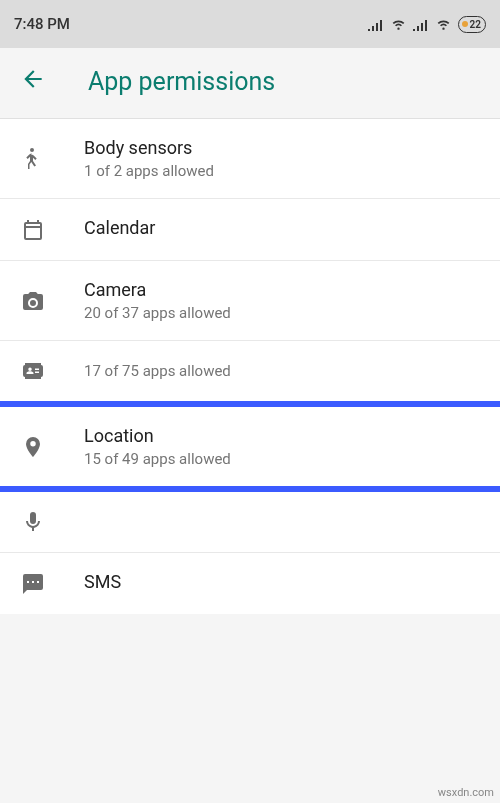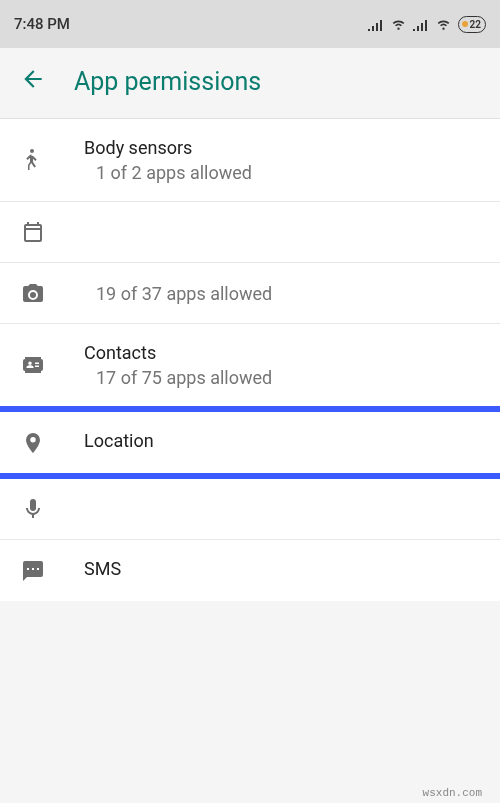--- a/index.html
+++ b/index.html
@@ -35,21 +35,21 @@
       gap: 2px;
       height: 17px;
     }
     .battery-dot { width: 6px; height: 6px; background: #e8a23a; border-radius: 50%; }
     .header {
       height: 66px;
       background: #f5f5f5;
       display: flex;
       align-items: center;
       padding: 12px 20px;
-      gap: 28px;
+      gap: 42px;
     }
     .back-btn { color: #0b7d6f; cursor: pointer; }
     .page-title {
       color: #0b7d6f;
       font-size: 25px;
       font-weight: 400;
     }
     .list { background: #ef4444; }
     .row {
       display: flex;
@@ -68,35 +68,33 @@
       color: #6d6d6d;
     }
     .row-text { flex: 1; }
     .row-title {
       font-size: 18px;
       color: #212121;
       font-weight: 400;
       margin-bottom: 4px;
     }
     .row-sub {
-      font-size: 18px;
+      font-size: 15px;
       color: #757575;
-      margin-left: 12px;
     }
     .highlight-bar {
       height: 6px;
       background: #3b5bff;
     }
     .watermark {
       position: absolute;
       bottom: 4px;
-      right: 18px;
+      right: 6px;
       font-size: 11px;
       color: #888;
-      font-family: Liberation Mono, monospace;
     }
   </style>
 </head>
 <body>
 
 <div class="status-bar">
   <span class="status-left">7:48 PM</span>
   <div class="status-right">
     <svg width="16" height="14" viewBox="0 0 16 14">
         <path fill="#333" d="M0 12h2v2H0zM4 9h2v5H4zM8 6h2v8H8zM12 3h2v11h-2z"></path>
@@ -140,57 +138,59 @@
     </div>
   </div>
 
   <div class="row">
     <span class="row-icon">
       <svg width="24" height="24" viewBox="0 0 24 24">
           <path fill="currentColor" d="M19 4h-1V2h-2v2H8V2H6v2H5a2 2 0 00-2 2v14a2 2 0 002 2h14a2 2 0 002-2V6a2 2 0 00-2-2zm0 16H5V10h14zm0-12H5V6h14z"></path>
         </svg>
     </span>
     <div class="row-text">
+      <div class="row-title">Calendar</div>
     </div>
   </div>
 
 
   <div class="row">
     <span class="row-icon">
       <svg width="24" height="24" viewBox="0 0 24 24">
           <path fill="currentColor" d="M20 5h-3.2l-1.8-2H9L7.2 5H4a2 2 0 00-2 2v12a2 2 0 002 2h16a2 2 0 002-2V7a2 2 0 00-2-2zm-8 14a5 5 0 110-10 5 5 0 010 10zm0-8a3 3 0 100 6 3 3 0 000-6z"></path>
         </svg>
     </span>
     <div class="row-text">
-      <div class="row-sub">19 of 37 apps allowed</div>
+      <div class="row-title">Camera</div>
+      <div class="row-sub">20 of 37 apps allowed</div>
     </div>
   </div>
 
   <div class="row">
     <span class="row-icon">
       <svg width="24" height="24" viewBox="0 0 24 24">
           <path fill="currentColor" d="M4 4h16v2H4zm0 14h16v2H4zm16-12H4a2 2 0 00-2 2v8a2 2 0 002 2h16a2 2 0 002-2V8a2 2 0 00-2-2zM9 8.5a1.75 1.75 0 110 3.5 1.75 1.75 0 010-3.5zM12.5 15h-7v-.9c0-1.2 2.3-1.8 3.5-1.8s3.5.6 3.5 1.8zm5.5-1h-4v-1.5h4zm0-3h-4V9.5h4z"></path>
         </svg>
     </span>
     <div class="row-text">
-      <div class="row-title">Contacts</div>
       <div class="row-sub">17 of 75 apps allowed</div>
     </div>
   </div>
 
   <div class="highlight-bar"></div>
 
   <div class="row" style="border-top:none">
     <span class="row-icon">
       <svg width="24" height="24" viewBox="0 0 24 24">
           <path fill="currentColor" d="M12 2a7 7 0 00-7 7c0 5.25 7 13 7 13s7-7.75 7-13a7 7 0 00-7-7zm0 9.5A2.5 2.5 0 1112 6a2.5 2.5 0 010 5.5z"></path>
         </svg>
     </span>
     <div class="row-text">
       <div class="row-title">Location</div>
+      <div class="row-sub">15 of 49 apps allowed</div>
     </div>
   </div>
 
   <div class="highlight-bar"></div>
 
   <div class="row" style="border-top:none">
     <span class="row-icon">
       <svg width="24" height="24" viewBox="0 0 24 24">
           <path fill="currentColor" d="M12 14a3 3 0 003-3V5a3 3 0 00-6 0v6a3 3 0 003 3zm5-3a5 5 0 01-10 0H5a7 7 0 006 6.92V21h2v-3.08A7 7 0 0019 11z"></path>
         </svg>

